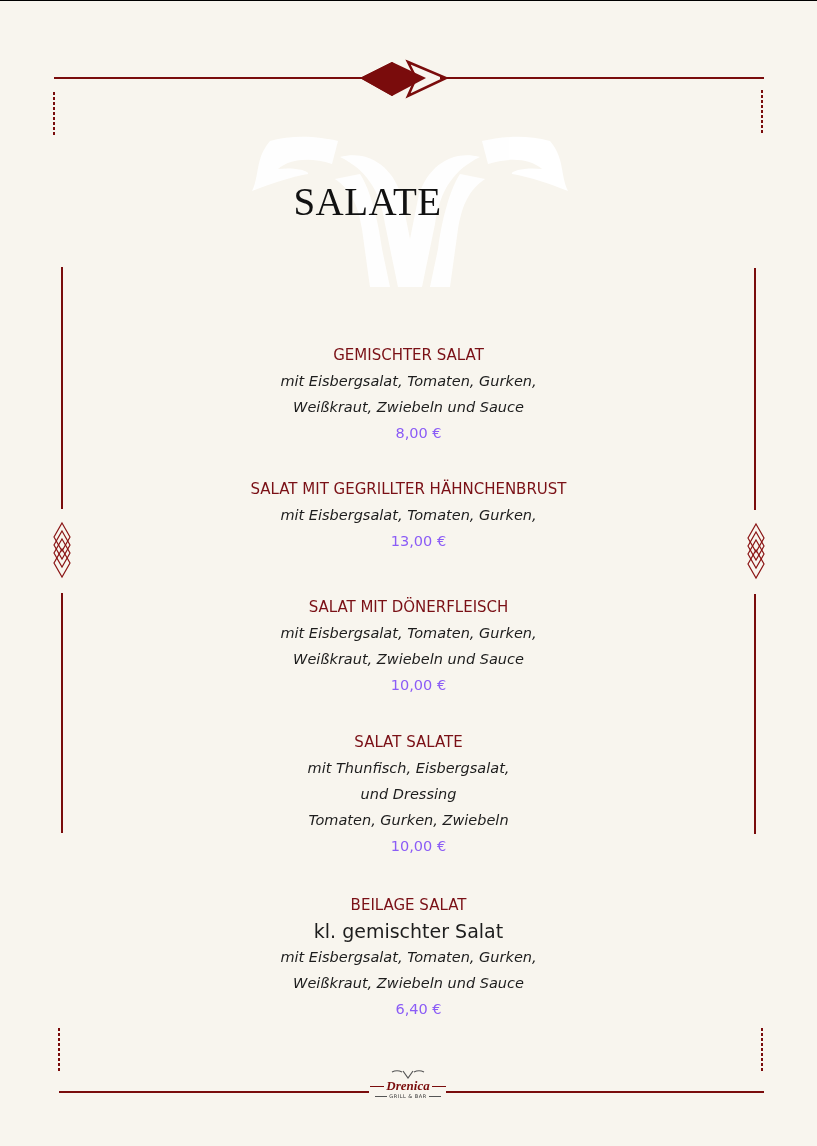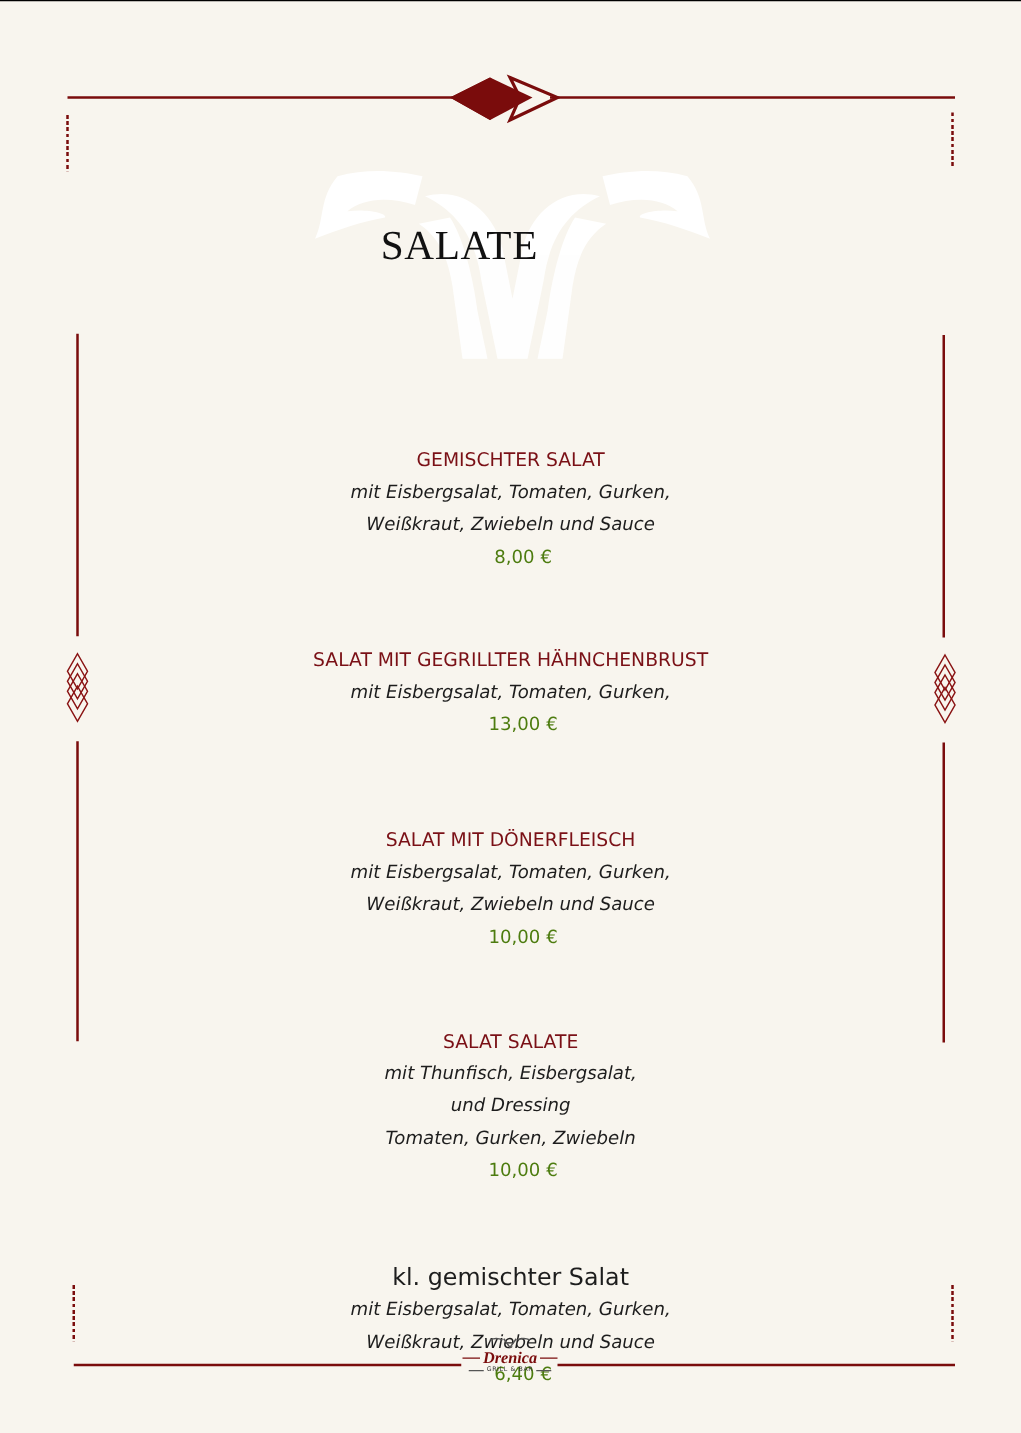--- a/index.html
+++ b/index.html
@@ -13,35 +13,35 @@
     .abs { position: absolute; }
     .hline { position: absolute; height: 2px; background: #7a0c0c; }
     .vline { position: absolute; width: 2px; background: #7a0c0c; }
     .dots {
       position: absolute; width: 2px;
       background: repeating-linear-gradient(to bottom, #7a0c0c 0 3px, transparent 3px 5px);
     }
     .watermark { position: absolute; left: 250px; top: 128px; }
     .title {
       position: absolute; left: 0; width: 735px; top: 178px; text-align: center;
-      font-family: "Liberation Serif", serif; font-size: 33px; color: #111; letter-spacing: 0.5px;
+      font-family: "Liberation Serif", serif; font-size: 39px; color: #111; letter-spacing: 0.5px;
     }
     .menu { position: absolute; left: 0; width: 817px; top: 338px; text-align: center; }
-    .item { margin: 16px auto; }
+    .item { margin: 3px auto; }
     .item-name {
       font-family: "DejaVu Sans", sans-serif; font-size: 15px; color: #7a1016;
       line-height: 26px; letter-spacing: 0px;
     }
     .item-desc {
       font-family: "DejaVu Sans", sans-serif; font-style: italic; font-size: 14.5px; color: #1d1d1d;
       line-height: 26px;
       text-align: center;
     }
     .item-sub { font-size: 19px; color: #1d1d1d; line-height: 26px; }
-    .item-price { font-size: 14.5px; color: #4d7c0f; line-height: 26px; padding-left: 20px; }
+    .item-price { font-size: 14.5px; color: #8b5cf6; line-height: 26px; padding-left: 20px; }
     .gap1 { height: 24px; }
     .gap2 { height: 34px; }
     .gap3 { height: 25px; }
     .gap4 { height: 27px; }
     .logo { position: absolute; left: 368px; top: 1068px; width: 80px; text-align: center; }
     .logo-name {
       font-family: "Liberation Serif", serif; font-style: italic; font-weight: bold;
       font-size: 13px; color: #7a0c0c; line-height: 14px;
     }
     .logo-sub { font-size: 5px; color: #333; letter-spacing: 0.5px; line-height: 6px; }
@@ -119,20 +119,21 @@
   <div class="gap3"></div>
   <div class="item">
     <div class="item-name">SALAT SALATE</div>
     <div class="item-desc">mit Thunfisch, Eisbergsalat,</div>
     <div class="item-desc">und Dressing</div>
     <div class="item-desc">Tomaten, Gurken, Zwiebeln</div>
     <div class="item-price">10,00 €</div>
   </div>
   <div class="gap4"></div>
   <div class="item">
+    <div class="item-name">BEILAGE SALAT</div>
     <div class="item-sub">kl. gemischter Salat</div>
     <div class="item-desc">mit Eisbergsalat, Tomaten, Gurken,</div>
     <div class="item-desc">Weißkraut, Zwiebeln und Sauce</div>
     <div class="item-price">6,40 €</div>
   </div>
 </div>
 
 <div class="hline" style="left:59px; top:1090px; width:310px;"></div>
 <div class="hline" style="left:446px; top:1090px; width:318px;"></div>
 <div class="logo">

